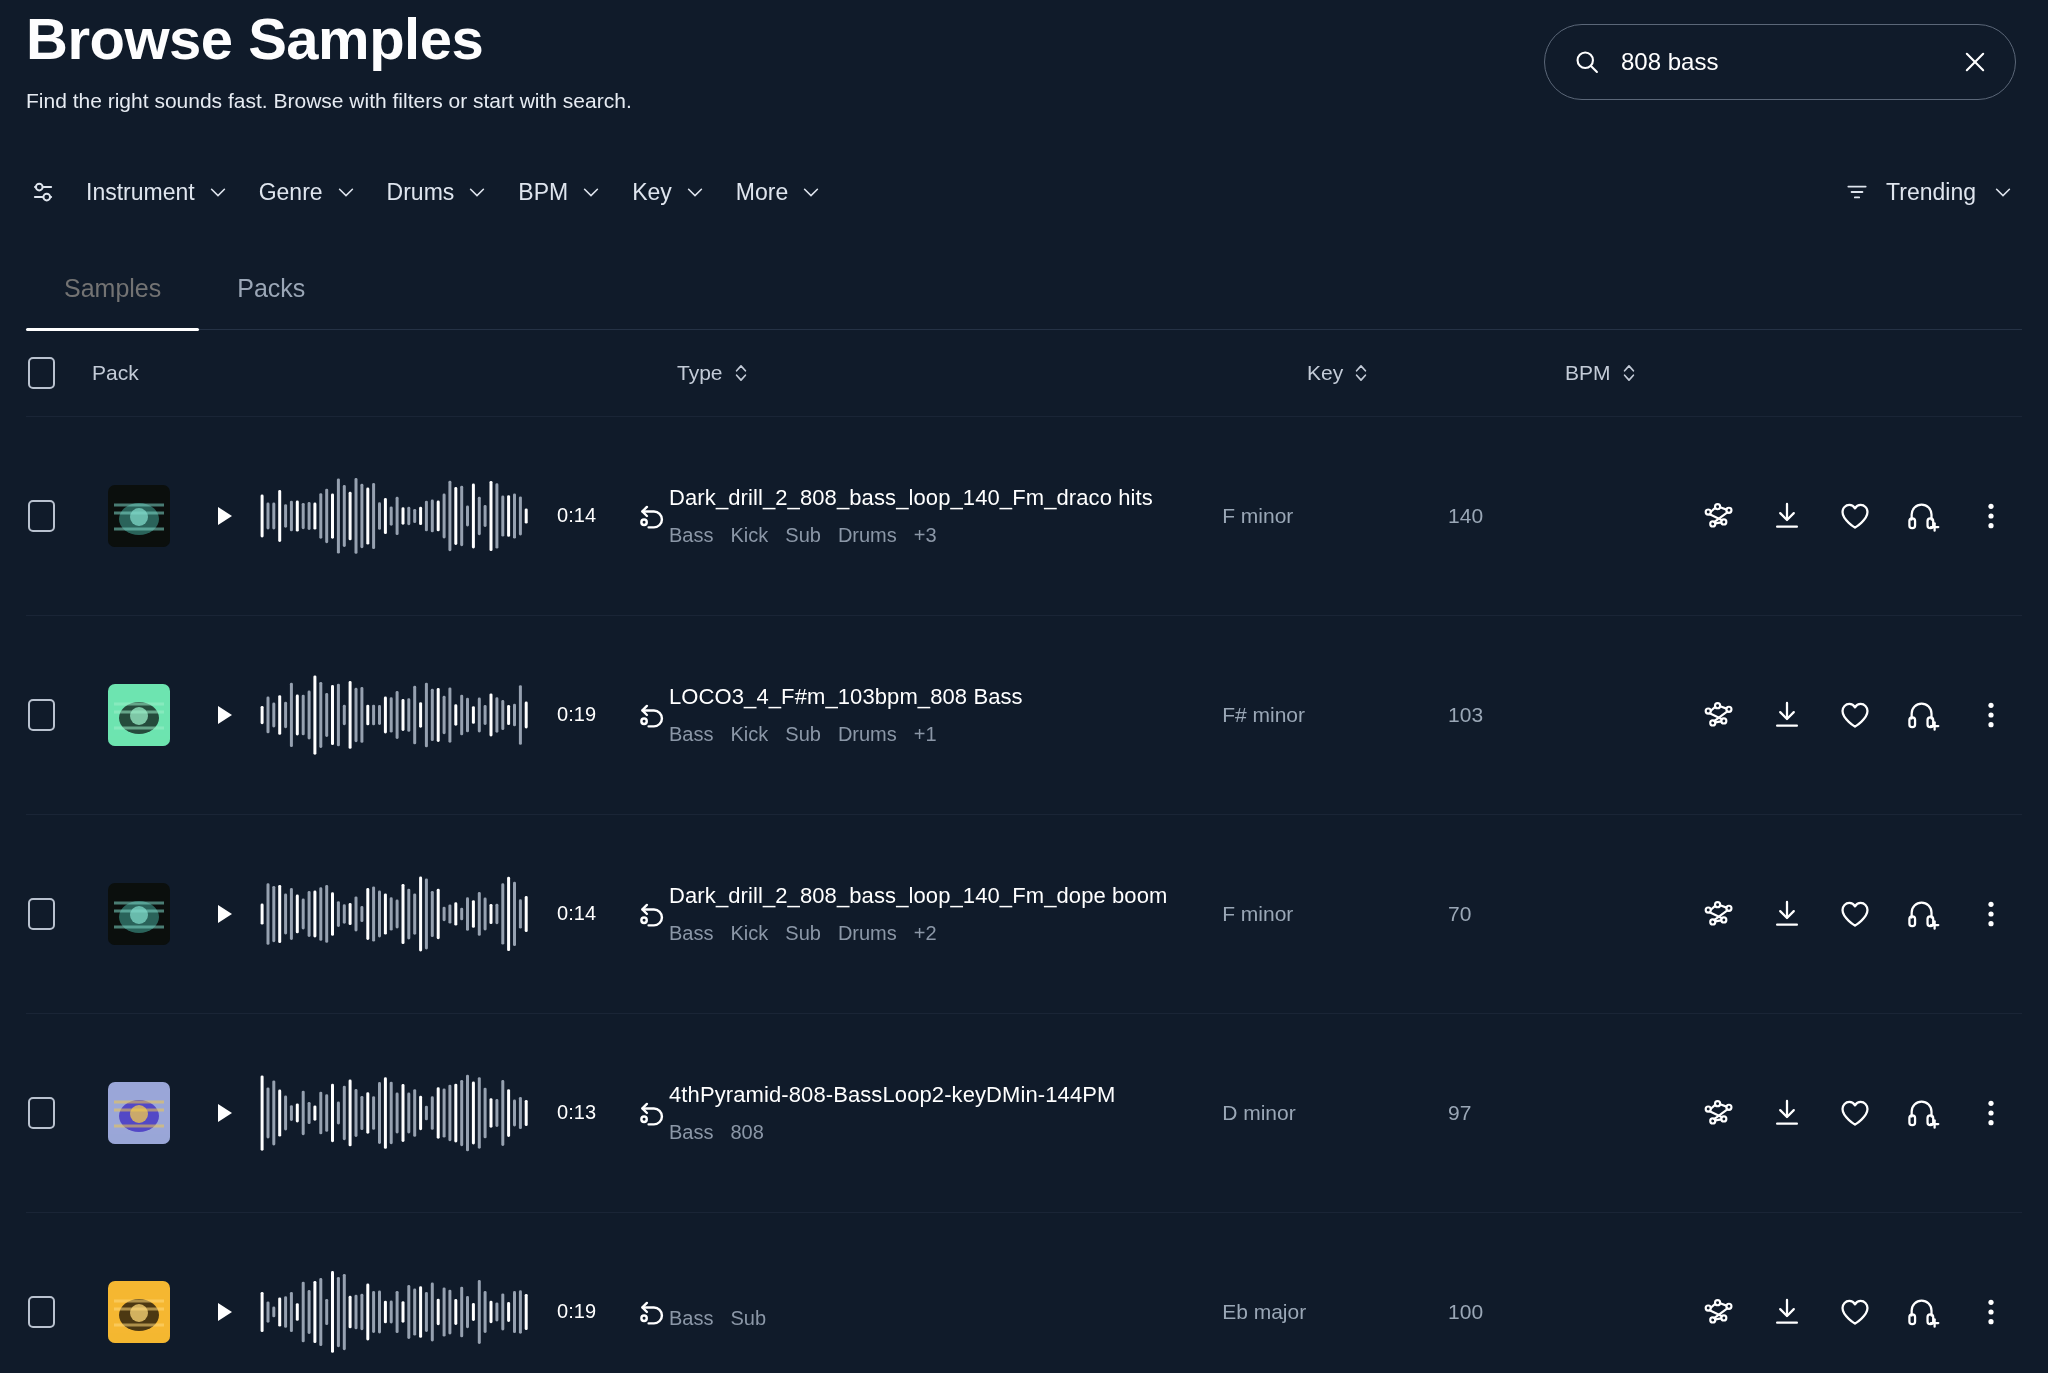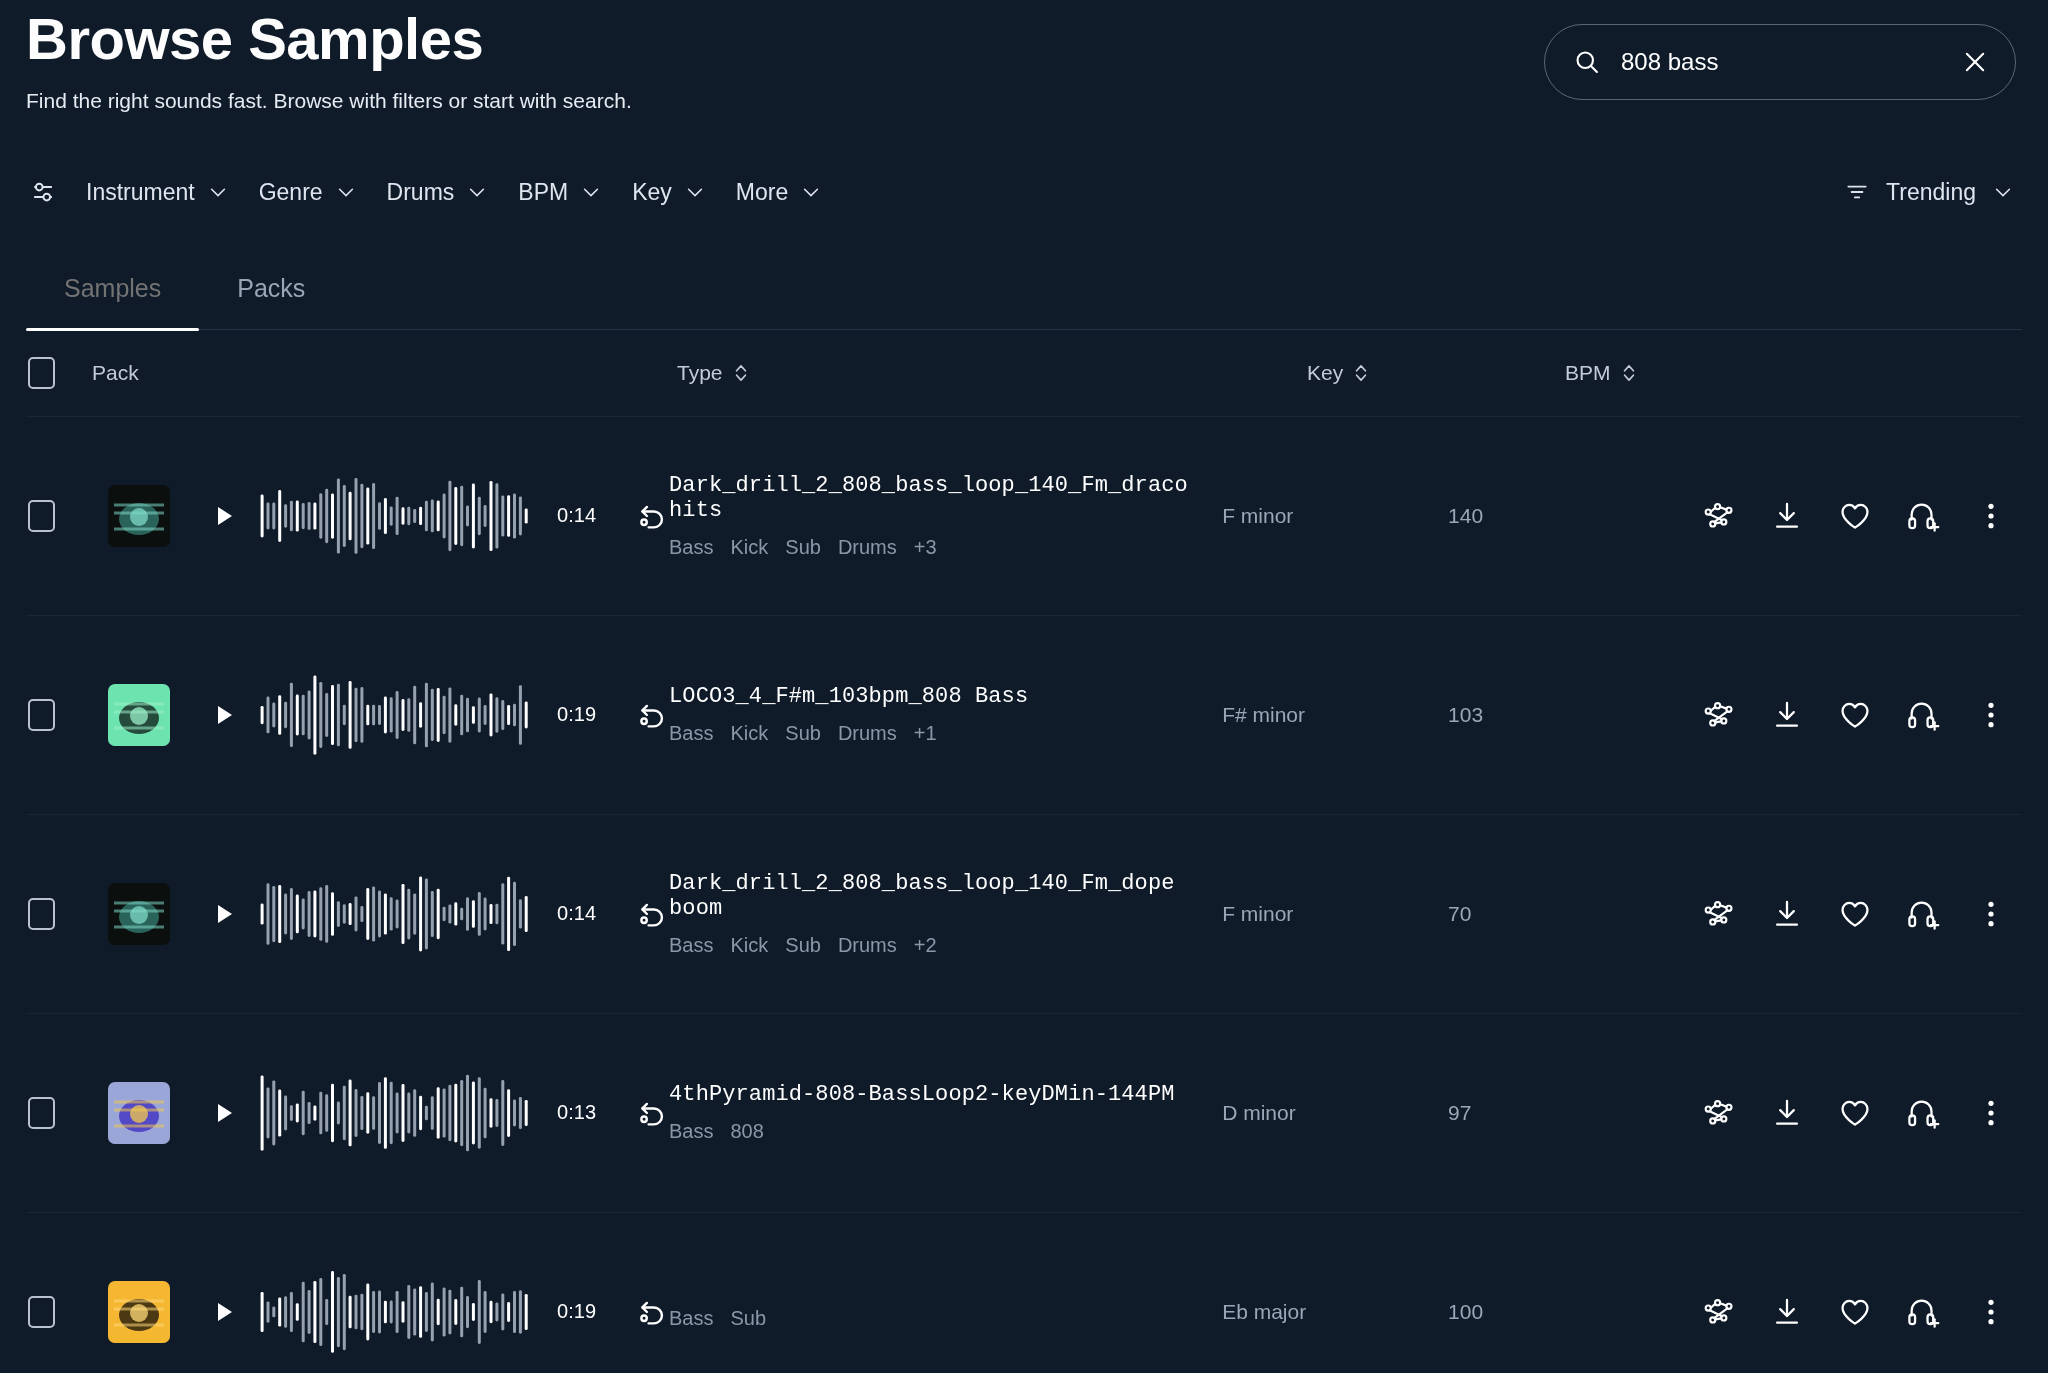--- a/index.html
+++ b/index.html
@@ -105,21 +105,21 @@
   }
   .play-btn {
     width: 56px; margin-left: 28px; display:flex; align-items:center; justify-content:center;
     cursor: pointer;
   }
   .wave { width: 270px; height: 84px; margin-left: 8px; display:flex; align-items:center; }
   .dur { width: 72px; font-size: 20px; color: #ffffff; text-align: right; margin-left: 14px; }
   .loop-icon { margin-left: 30px; display:flex; align-items:center; cursor: pointer; }
 
   .name-cell { padding-right: 12px; }
-  .sample-name { font-size: 22px; color: #ffffff; font-weight: 500; letter-spacing: 0.1px; font-family: Liberation Mono, monospace; }
+  .sample-name { font-size: 22px; color: #ffffff; font-weight: 500; letter-spacing: 0.1px; }
   .tags { margin-top: 13px; display: flex; gap: 17px; font-size: 20px; color: #8b97a7; }
   .meta { font-size: 21px; color: #9aa7b6; }
 
   .action { cursor: pointer; display: flex; align-items: center; justify-content: center; }
 
   svg { display: block; }
 </style>
 </head>
 <body>
 

